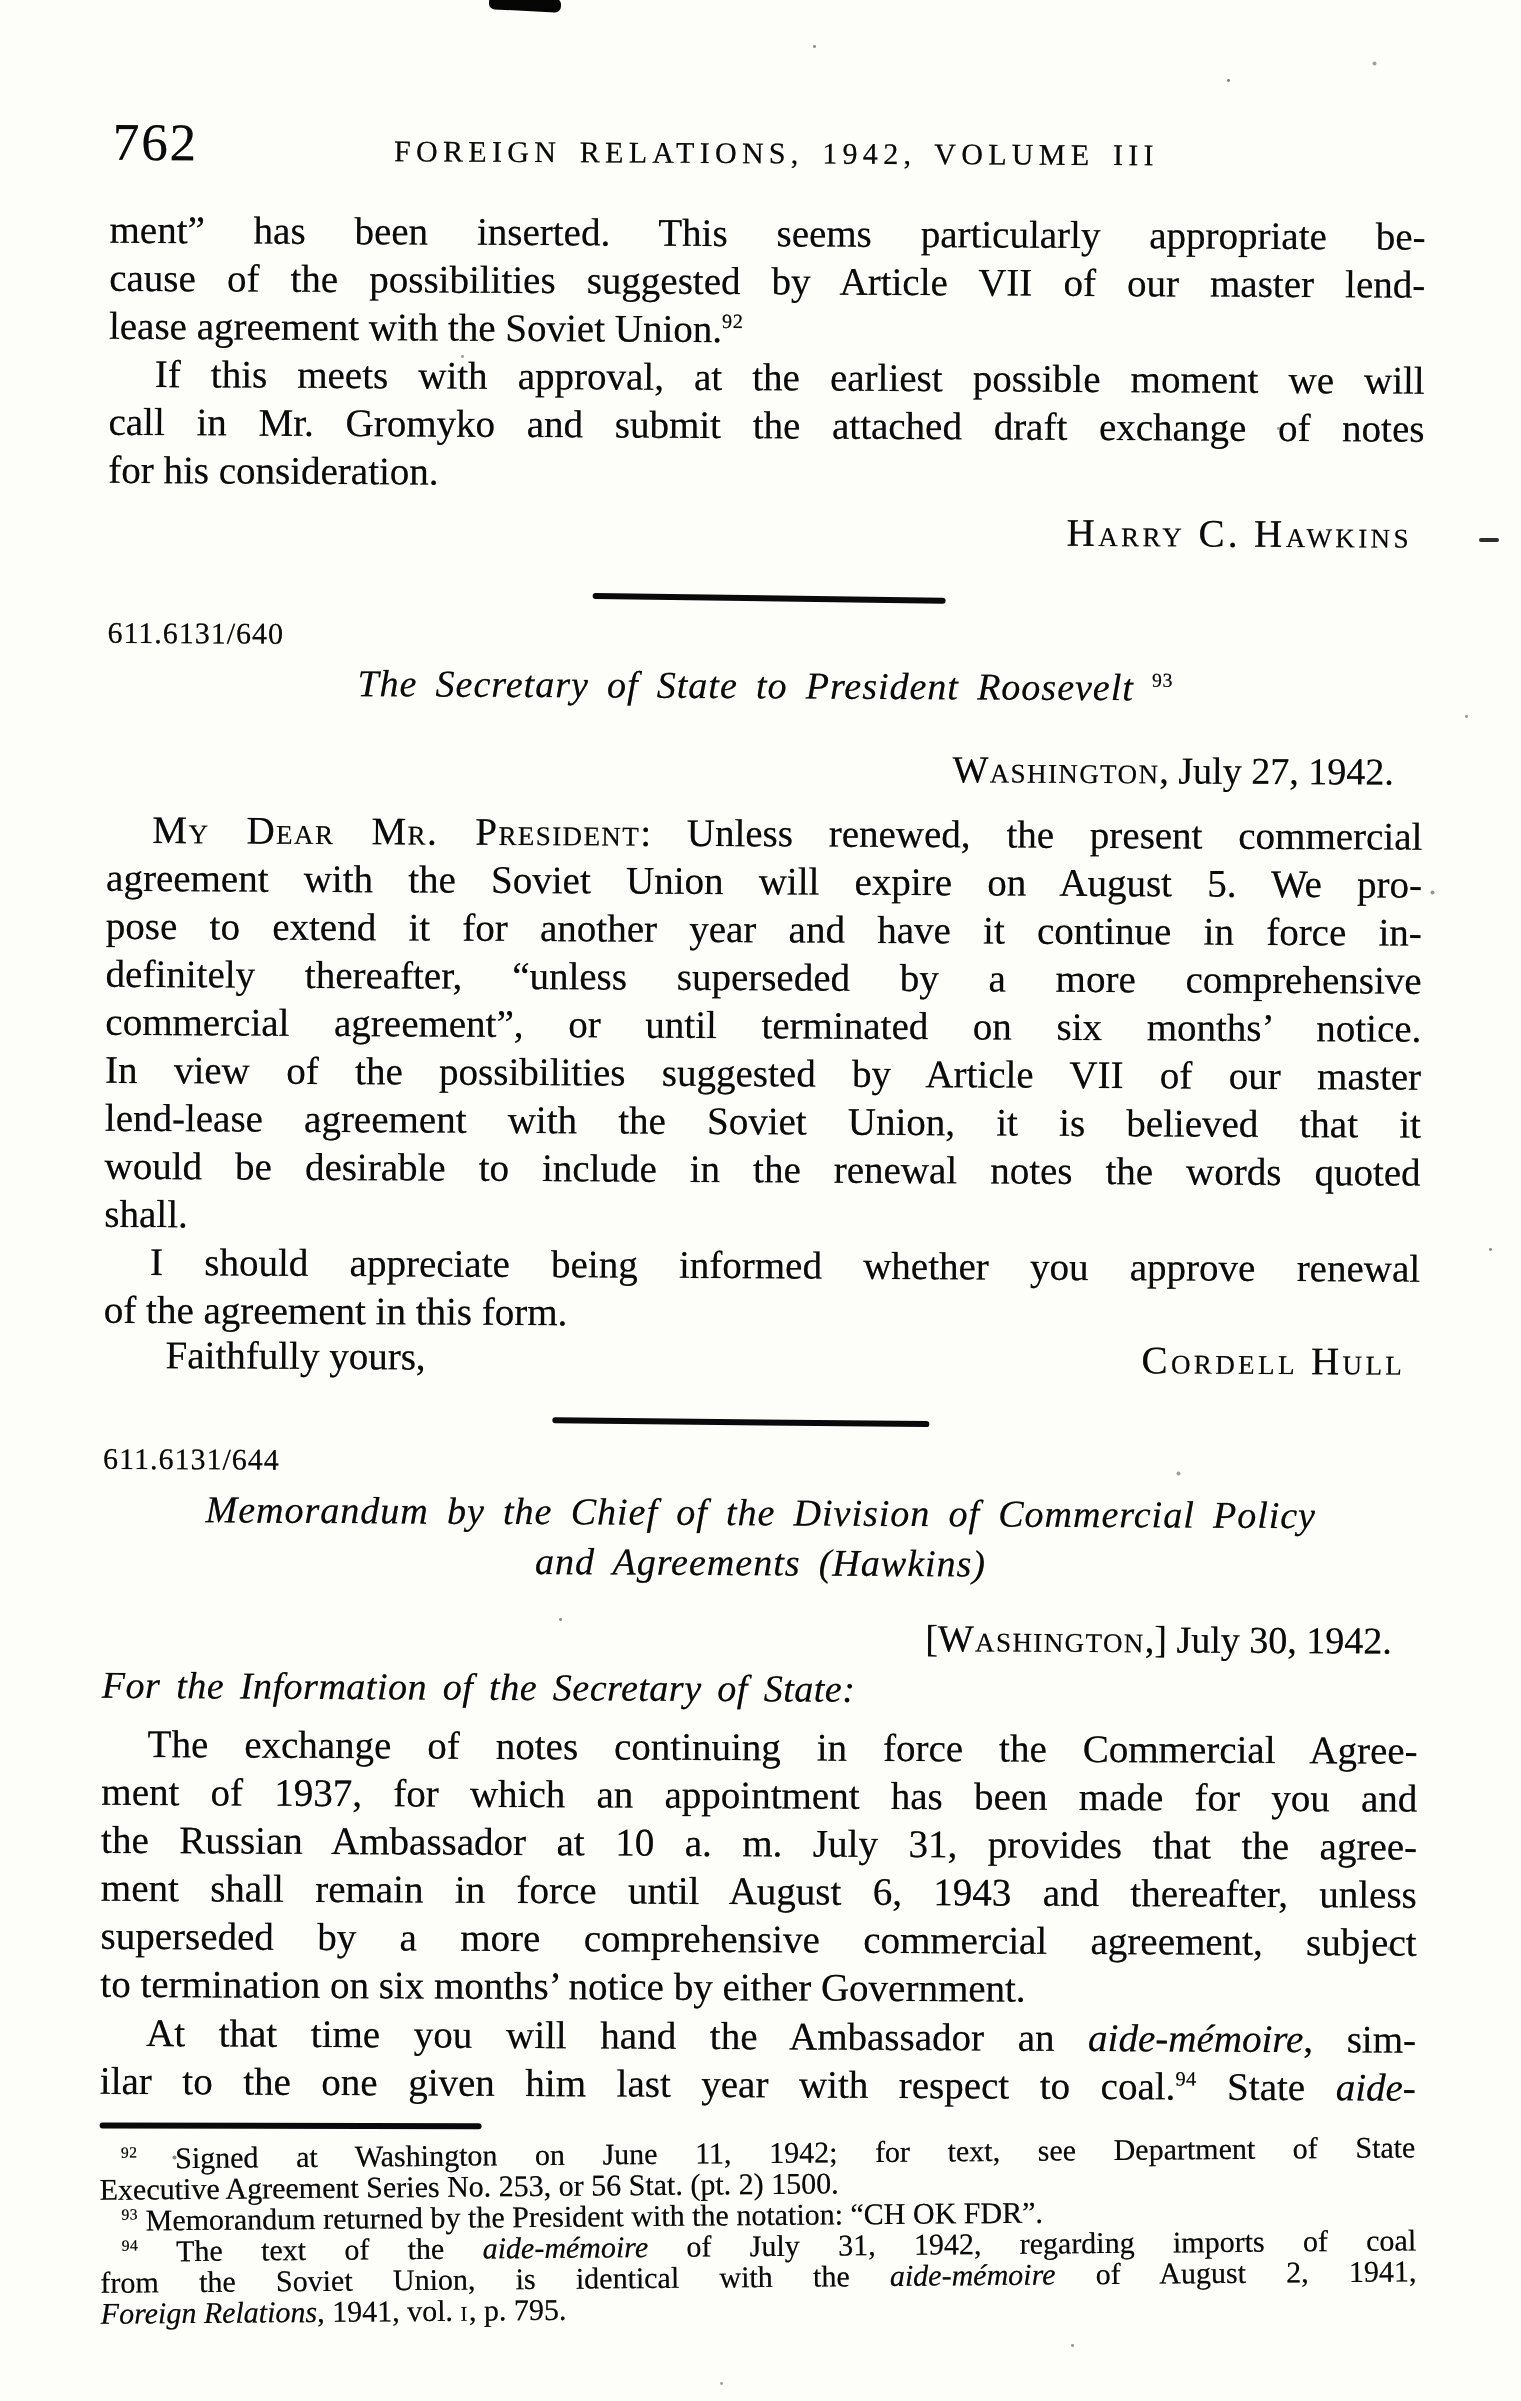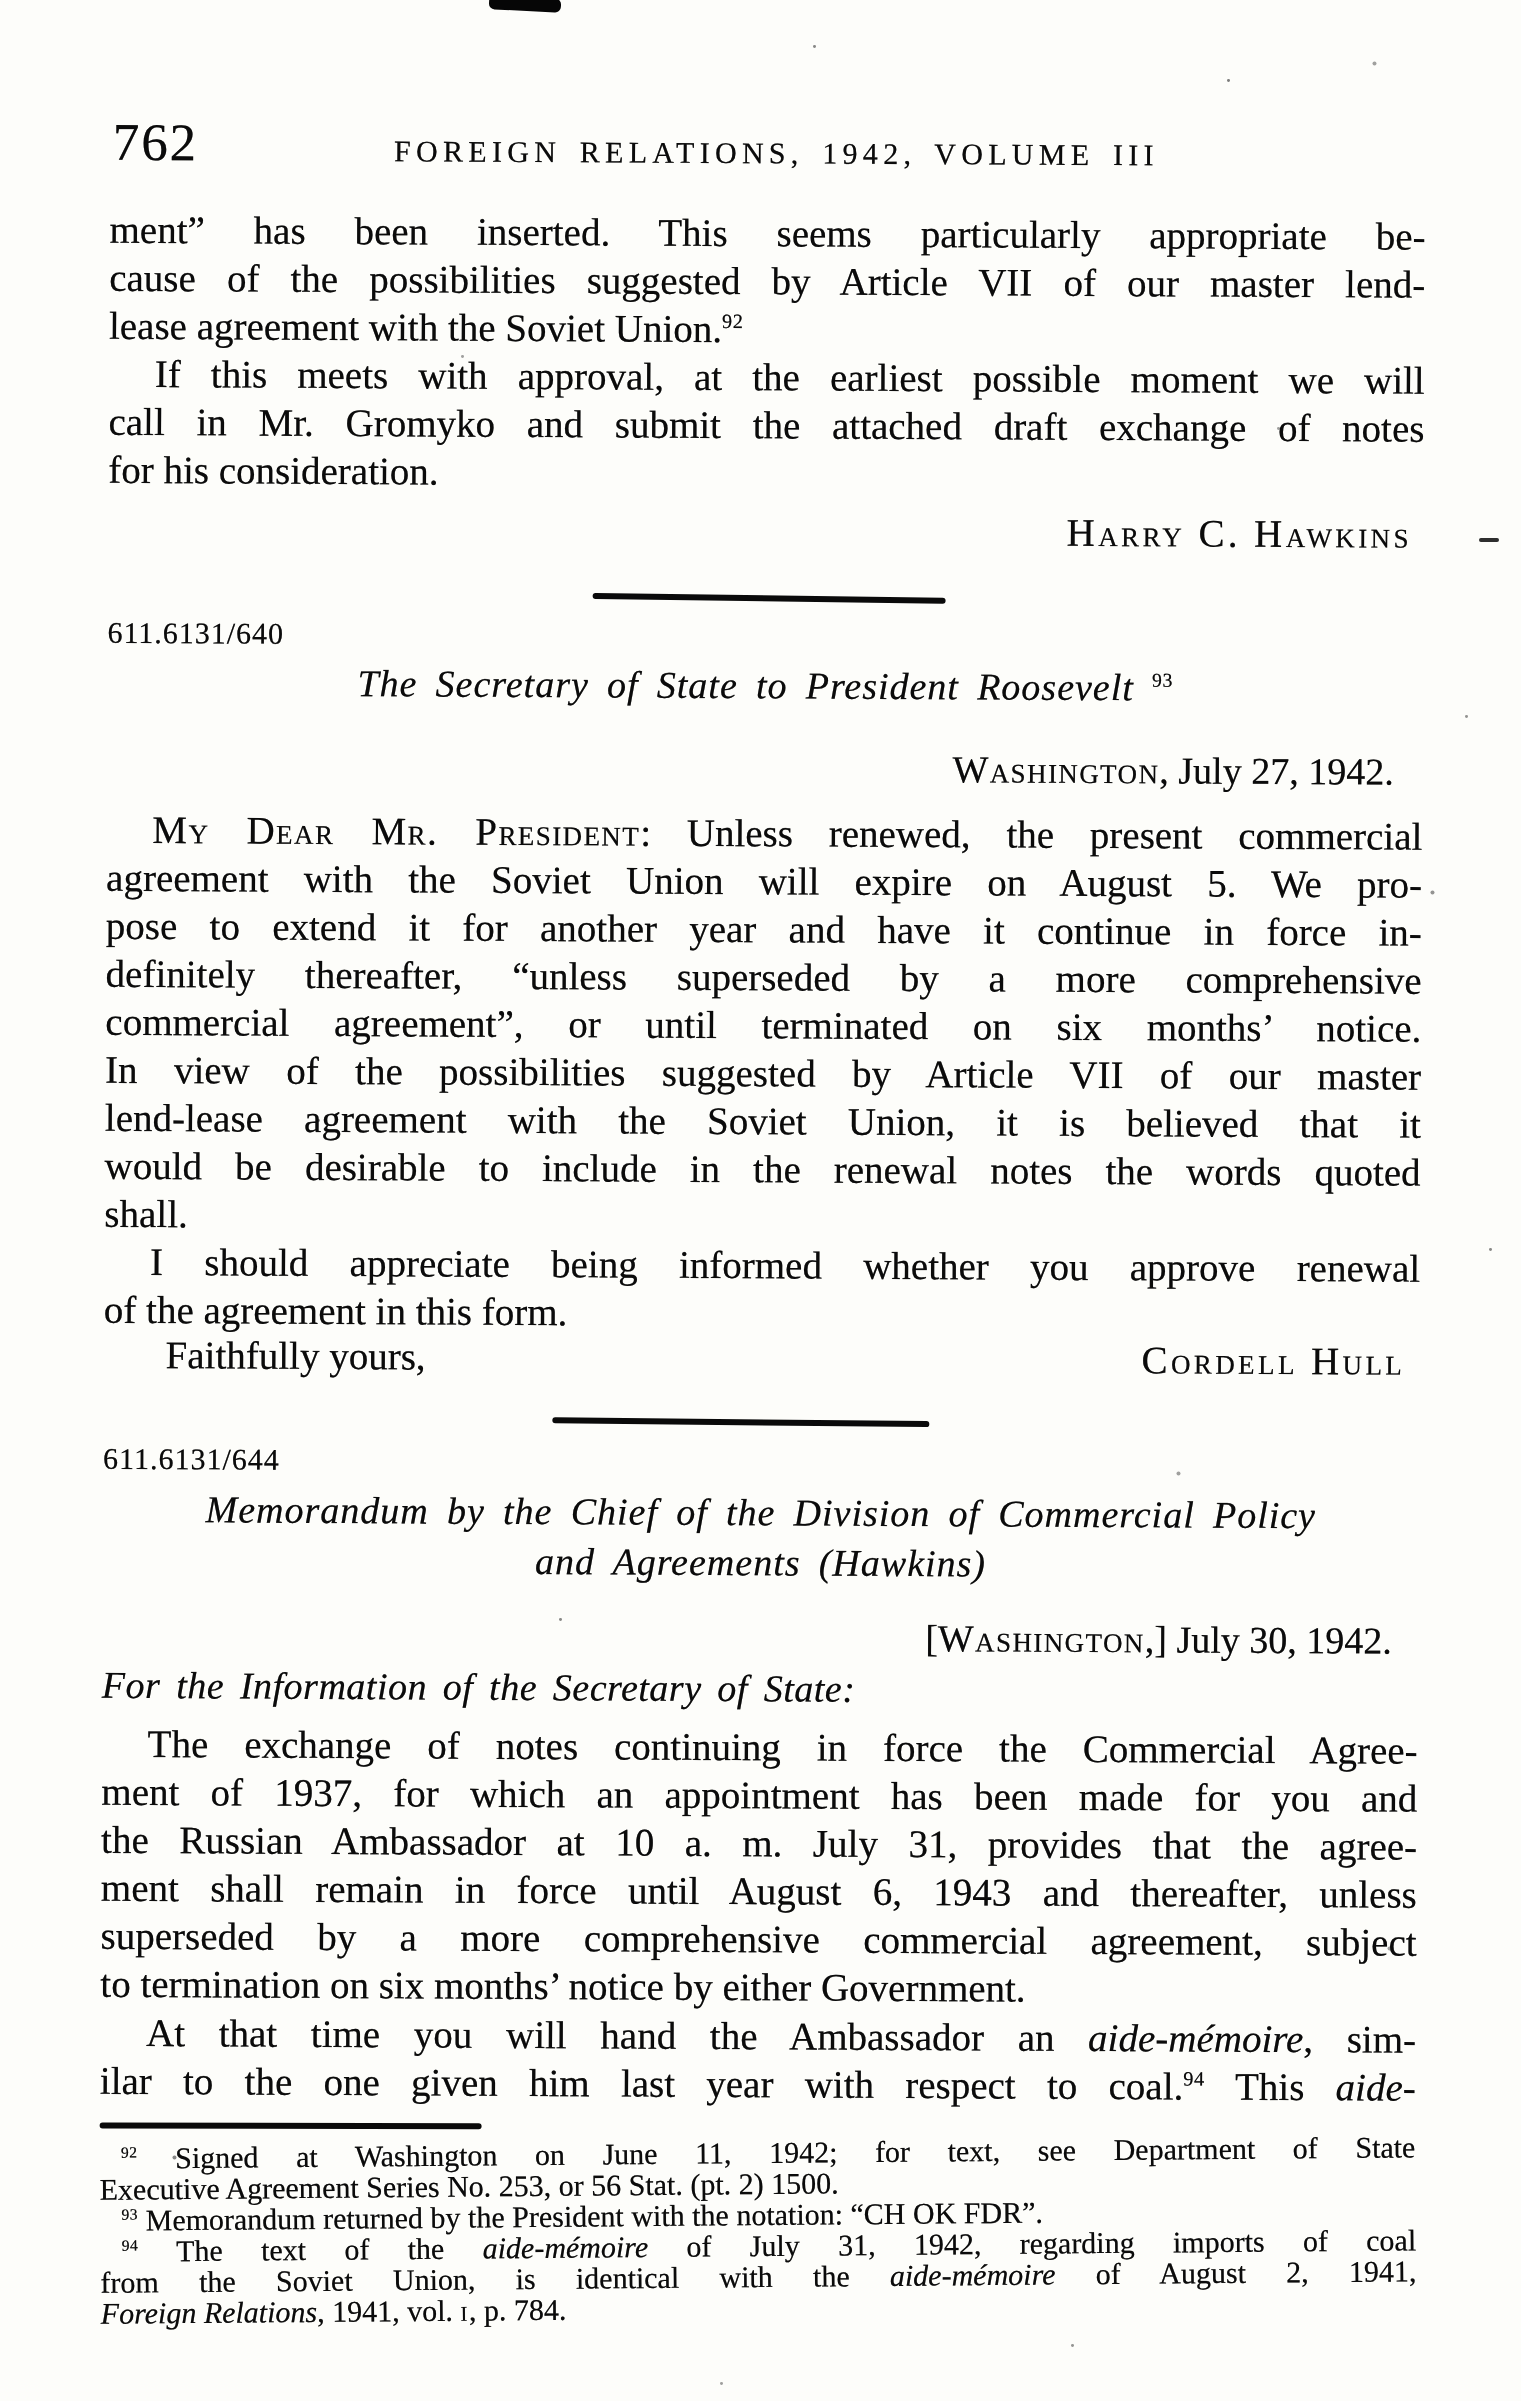--- a/index.html
+++ b/index.html
@@ -137,35 +137,35 @@
     <div class="block para indent" style="top:1720px">
         <div class="line"><span>The exchange of notes continuing in force the Commercial Agree-</span></div>
         <div class="line"><span>ment of 1937, for which an appointment has been made for you and</span></div>
         <div class="line"><span>the Russian Ambassador at 10 a. m. July 31, provides that the agree-</span></div>
         <div class="line"><span>ment shall remain in force until August 6, 1943 and thereafter, unless</span></div>
         <div class="line"><span>superseded by a more comprehensive commercial agreement, subject</span></div>
         <div class="line last"><span>to termination on six months’ notice by either Government.</span></div>
       </div>
     <div class="block para indent cont" style="top:2009px">
         <div class="line"><span>At that time you will hand the Ambassador an </span><span class="i">aide-mémoire</span><span>, sim-</span></div>
-        <div class="line last"><span>ilar to the one given him last year with respect to coal.</span><span class="sup">94</span><span> This </span><span class="i">aide-</span></div>
+        <div class="line last"><span>ilar to the one given him last year with respect to coal.</span><span class="sup">94</span><span> State </span><span class="i">aide-</span></div>
       </div>
 
     <div class="rule" style="top:2122px;left:0;width:382px;transform:rotate(-.2deg)"></div>
 
     <div class="footnotes" style="top:2143px">
       <div class="fn">
           <div class="line"><span class="sup">92</span><span> Signed at Washington on June 11, 1942; for text, see Department of State</span></div>
           <div class="line last"><span>Executive Agreement Series No. 253, or 56 Stat. (pt. 2) 1500.</span></div>
         </div>
       <div class="fn">
           <div class="line last"><span class="sup">93</span><span> Memorandum returned by the President with the notation: “CH OK FDR”.</span></div>
         </div>
       <div class="fn">
           <div class="line"><span class="sup">94</span><span> The text of the </span><span class="i">aide-mémoire</span><span> of July 31, 1942, regarding imports of coal</span></div>
           <div class="line"><span>from the Soviet Union, is identical with the </span><span class="i">aide-mémoire</span><span> of August 2, 1941,</span></div>
-          <div class="line last"><span class="i">Foreign Relations</span><span>, 1941, vol. </span><span class="sc">i</span><span>, p. 784.</span></div>
+          <div class="line last"><span class="i">Foreign Relations</span><span>, 1941, vol. </span><span class="sc">i</span><span>, p. 795.</span></div>
         </div>
     </div>
 
   </div>
 </div>
 
 
 </body></html>

